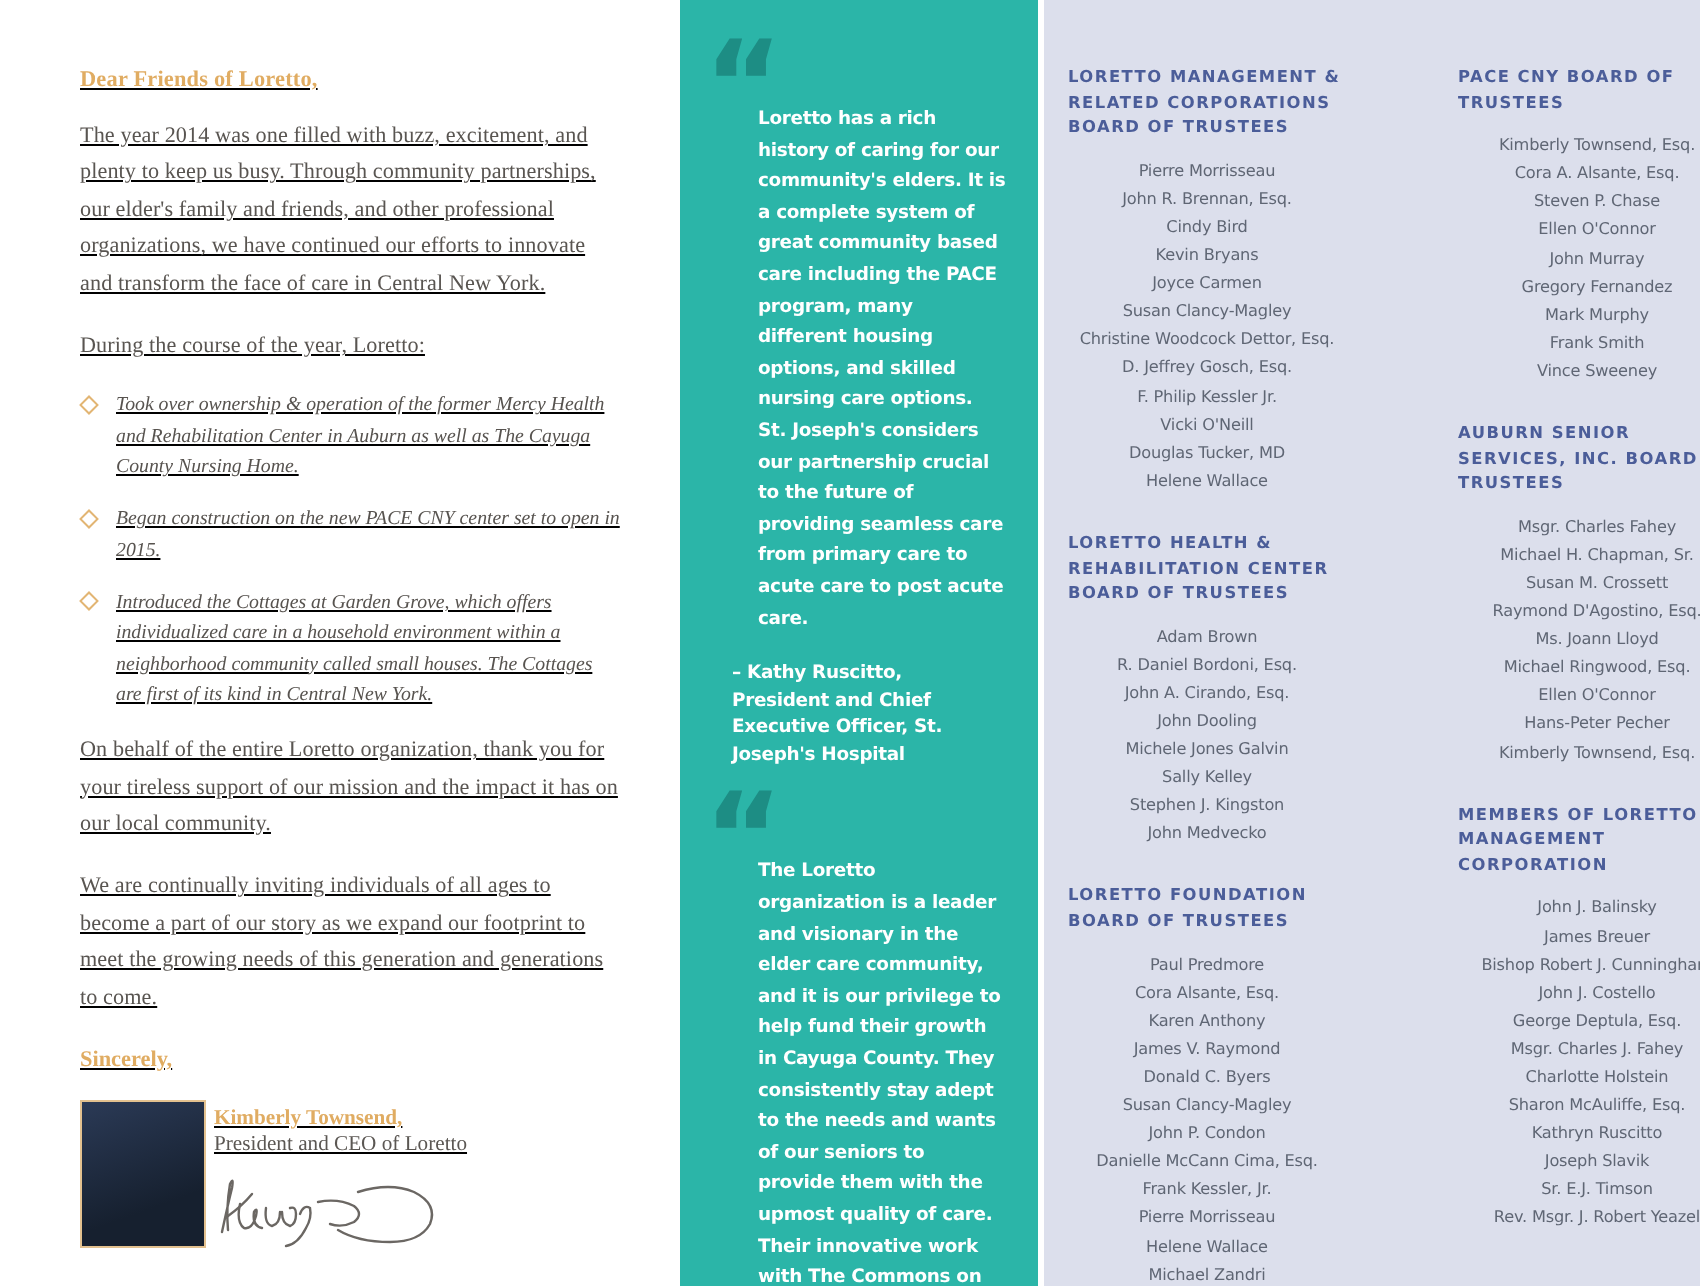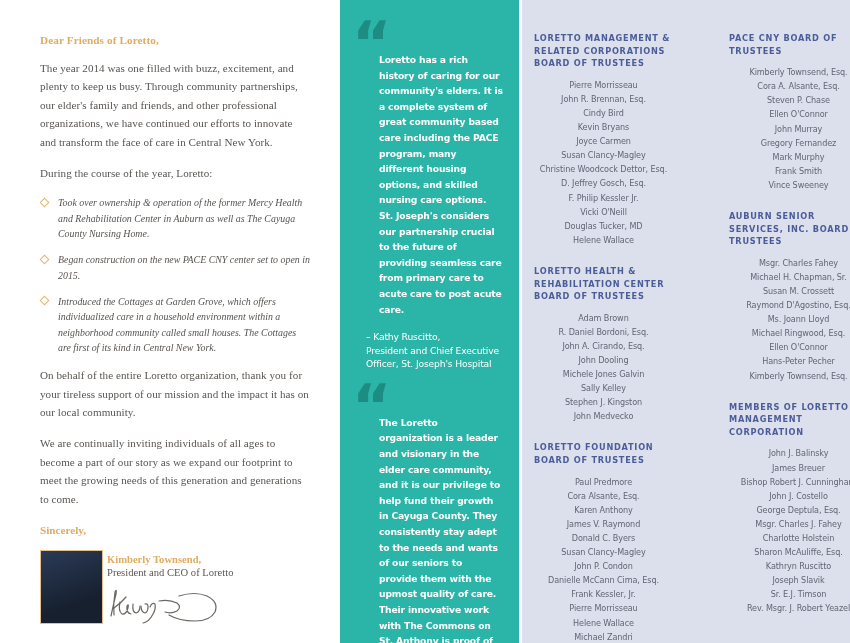--- a/index.html
+++ b/index.html
@@ -21,20 +21,21 @@
     display: flex;
   }
 
   
   .letter {
     width: 340px;
     flex: 0 0 340px;
     box-sizing: border-box;
     padding: 34px 30px 0 40px;
     background: #ffffff;
+    text-decoration: underline;
   }
   .salutation {
     color: #e0ac62;
     font-family: "Liberation Serif", serif;
     font-weight: bold;
     font-size: 11.2px;
     letter-spacing: .1px;
     margin: 0 0 13px 0;
   }
   .para {
@@ -145,21 +146,21 @@
     font-family: "DejaVu Sans", sans-serif;
     font-weight: bold;
     font-size: 9.2px;
     line-height: 15.6px;
     margin: -4px 0 0 29px;
     letter-spacing: -0.15px;
   }
   .quote-attr {
     color: #ffffff;
     font-family: "DejaVu Sans", sans-serif;
-    font-weight: normal;
+    font-weight: bold;
     font-size: 9.2px;
     line-height: 13.6px;
     margin: 13px 0 0 16px;
     letter-spacing: -0.15px;
   }
 
   .gap-strip {
     width: 3px;
     flex: 0 0 3px;
     background: #ffffff;

